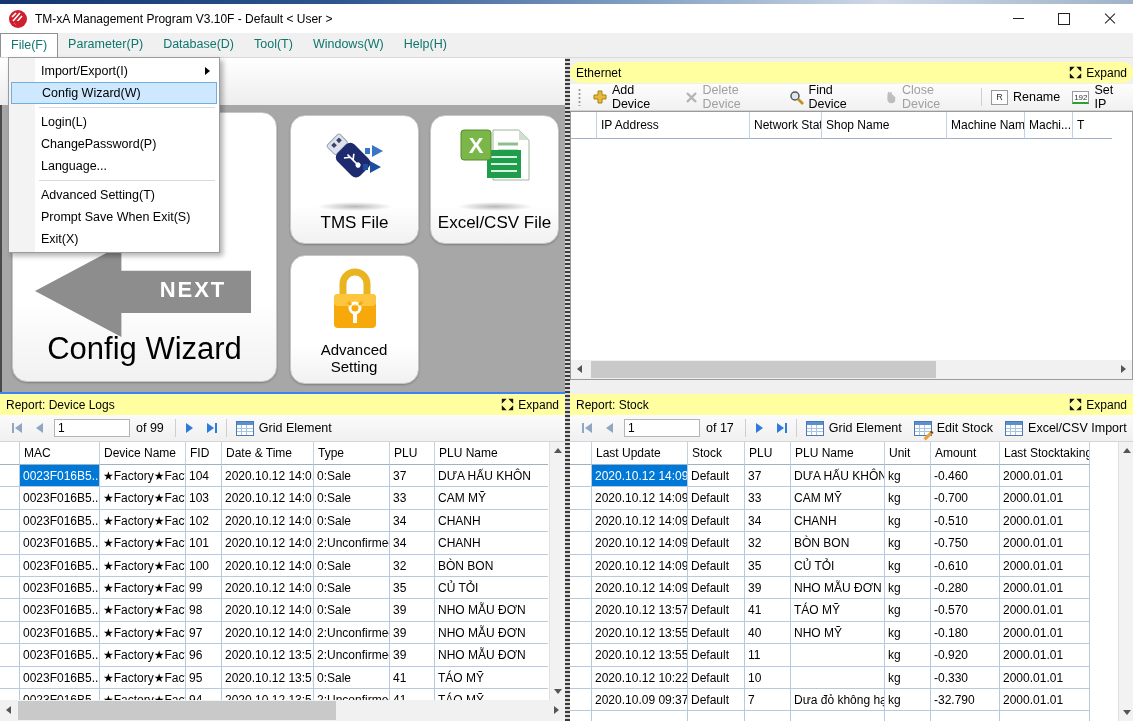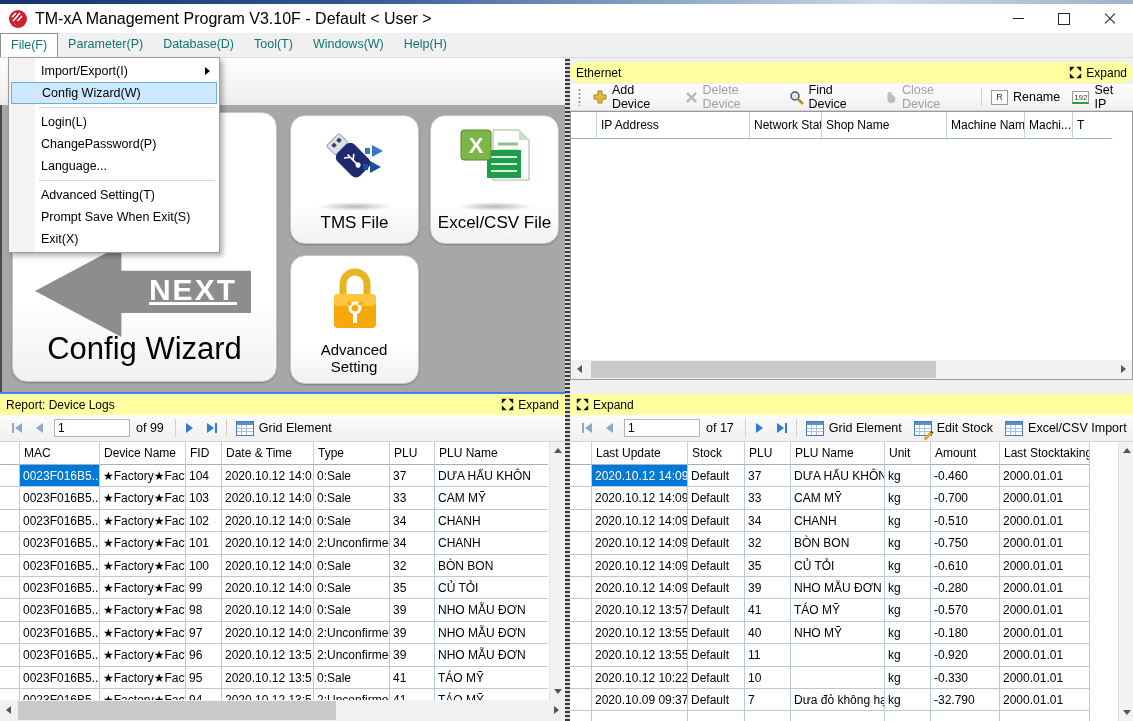--- a/index.html
+++ b/index.html
@@ -7,21 +7,21 @@
        font-family:"Liberation Sans","DejaVu Sans",sans-serif;background:#f0f0f0;
        -webkit-font-smoothing:antialiased;}
   #app{position:absolute;inset:0;}
 
   
   .top-strip{position:absolute;left:0;top:0;width:1133px;height:4px;
     background:linear-gradient(90deg,#14356e 0%,#2d5590 30%,#7d9cc0 55%,#cfd9e6 78%,#9fb2c8 100%);}
   .titlebar{position:absolute;left:0;top:4px;width:1133px;height:29px;background:#fff;
     display:flex;align-items:center;}
   .titlebar .logo{margin-left:8px;flex:none;}
-  .title-text{margin-left:7px;font-size:16px;color:#000;}
+  .title-text{margin-left:7px;font-size:12px;color:#000;}
   .win-controls{position:absolute;right:0;top:0;height:29px;display:flex;}
   .wc{width:46px;height:29px;display:flex;align-items:center;justify-content:center;position:relative;}
   .glyph-min{width:11px;height:0;border-top:1px solid #222;}
   .glyph-max{width:10px;height:10px;border:1.4px solid #222;}
   .glyph-x{position:absolute;width:14px;height:0;border-top:1.4px solid #222;left:16px;top:14px;}
   .glyph-x.a{transform:rotate(45deg);} .glyph-x.b{transform:rotate(-45deg);}
 
   
   .menubar{position:absolute;left:0;top:33px;width:1133px;height:25px;background:#f0f0f0;
     border-bottom:1px solid #d9d9d9;display:flex;font-size:12.5px;box-sizing:border-box;}
@@ -42,21 +42,21 @@
   .gray-area{position:absolute;left:0;top:47px;width:565px;height:287px;background:#a7a7a7;
     border-left:2px solid #4a4a4a;box-sizing:border-box;}
   .big-btn{position:absolute;background:linear-gradient(#ffffff 70%,#f1f1f1);
     border:1px solid #c6c6c6;border-radius:15px;box-shadow:0 1px 2px rgba(0,0,0,.25);}
   .btn-label{position:absolute;left:0;right:0;text-align:center;color:#000;}
   .icon-shadow{position:absolute;left:50%;transform:translateX(-50%);width:76px;height:9px;
     background:radial-gradient(ellipse at center,rgba(0,0,0,.28),transparent 70%);}
   .next-arrow{position:absolute;left:22px;top:132px;width:216px;height:92px;background:#8d8d8d;
     clip-path:polygon(0 50%,40% 0,40% 28%,100% 28%,100% 74%,40% 74%,40% 100%);
     display:flex;align-items:center;justify-content:center;padding-left:38%;box-sizing:border-box;}
-  .next-arrow span{color:#fff;font-size:30px;font-weight:bold;letter-spacing:2px;margin-top:-2px;text-decoration:underline;}
+  .next-arrow span{color:#fff;font-size:22px;font-weight:bold;letter-spacing:2px;margin-top:-2px;}
 
   
   .panel-yellow{position:absolute;left:0;right:0;height:21px;background:#ffffa0;
     display:flex;align-items:center;font-size:12px;padding:0 6px;box-sizing:border-box;}
   .panel-yellow .ptitle{flex:1;}
   .expand-btn{display:flex;align-items:center;gap:4px;font-size:12px;}
   .expand-btn svg{display:block;}
 
   
   .etoolbar{position:absolute;left:0;top:26px;width:563px;height:27px;background:linear-gradient(#fdfdfd,#f1f1f1);
@@ -469,20 +469,21 @@
       <div class="hscroll" style="bottom:0;height:21px;">
         <div class="hs-l" style="top:6px;"></div>
         <div class="hs-r" style="top:6px;"></div>
         <div class="hs-thumb" style="left:18px;width:318px;height:19px;"></div>
       </div>
     </div>
   </div>
 
   <div class="rb">
     <div class="panel-yellow" style="top:2px;">
+      <span class="ptitle">Report: Stock</span>
       <div class="expand-btn">
         <svg width="13" height="13" viewBox="0 0 16 16">
           <path d="M1 1h6L1 7zM15 1v6L9 1zM1 15V9l6 6zM15 15H9l6-6z" fill="#111"></path>
         </svg>
         <span>Expand</span>
       </div>
     </div>
 
     <div class="pager" style="top:23px;">
       <div class="pg-btn">

